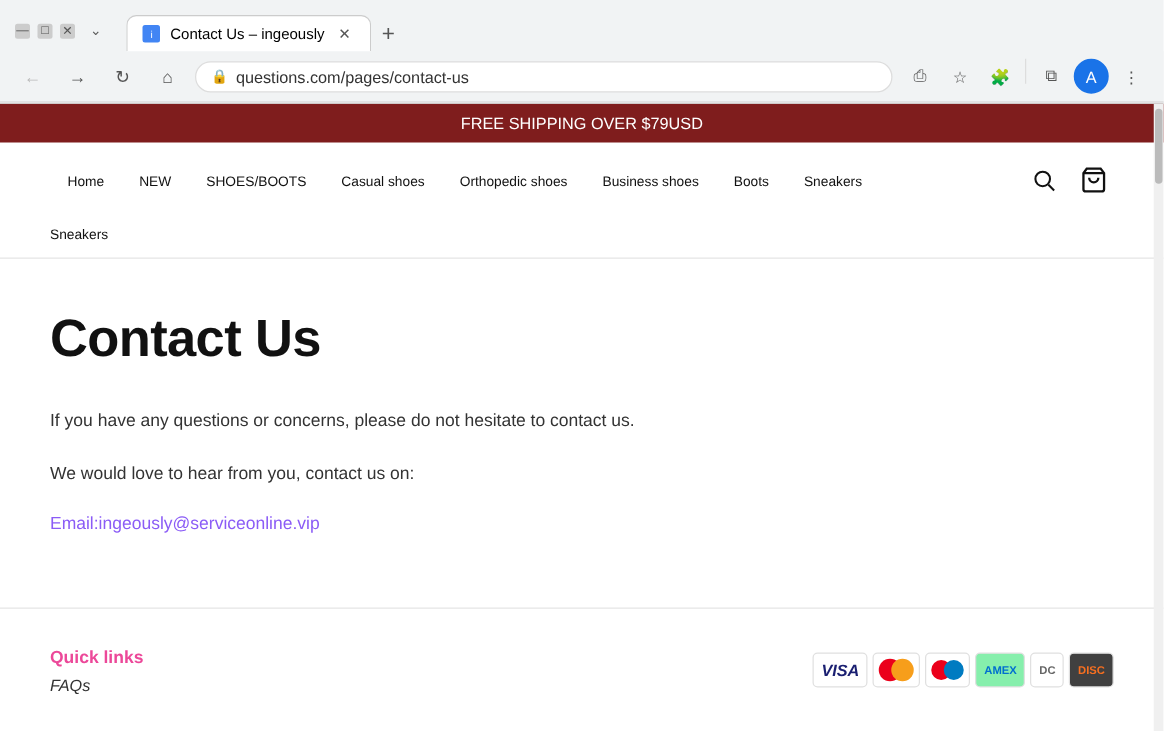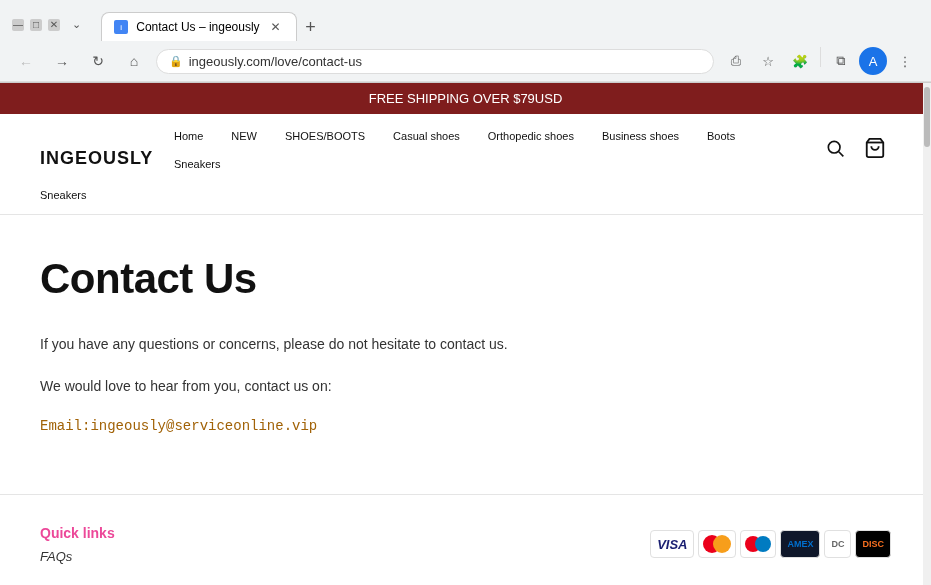--- a/index.html
+++ b/index.html
@@ -33,32 +33,32 @@
     .logo { font-weight: 700; font-size: 18px; color: #111; letter-spacing: 1px; min-width: 120px; }
     .nav { display: flex; flex-wrap: wrap; align-items: center; flex: 1; gap: 0; }
     .nav-item { padding: 0 14px 16px; font-size: 11px; color: #111; cursor: pointer; text-decoration: none; white-space: nowrap; }
     .header-icons { display: flex; gap: 8px; margin-left: auto; padding-bottom: 16px; }
     .header-icon-btn { width: 32px; height: 32px; background: transparent; border: none; cursor: pointer; font-size: 16px; display: flex; align-items: center; justify-content: center; }
 
     
     .main-content { padding: 40px 40px 60px; }
     .page-title { font-size: 42px; font-weight: 600; color: #111; margin-bottom: 30px; letter-spacing: -0.5px; }
     .contact-text { font-size: 14px; color: #333; line-height: 1.6; margin-bottom: 20px; }
-    .contact-email { font-size: 14px; color: #a16207; margin-top: 10px; font-family: Liberation Mono, monospace; }
+    .contact-email { font-size: 14px; color: #8b5cf6; margin-top: 10px; }
 
     
     .footer { border-top: 1px solid #e5e5e5; padding: 30px 40px; display: flex; justify-content: space-between; align-items: center; }
     .quick-links-label { font-size: 14px; font-weight: 700; color: #ec4899; }
     .payment-icons { display: flex; gap: 4px; align-items: center; }
     .payment-icon { height: 28px; border-radius: 4px; border: 1px solid #e0e0e0; display: flex; align-items: center; justify-content: flex-end; padding: 2px 6px; font-size: 10px; font-weight: 700; }
     .visa { color: #1a1f71; background: #fff; }
     .mc-circle1 { width: 18px; height: 18px; border-radius: 50%; background: #eb001b; display: inline-block; }
     .mc-circle2 { width: 18px; height: 18px; border-radius: 50%; background: #f79e1b; display: inline-block; margin-left: -8px; }
-    .amex { color: #016fcf; background: #0f172a; font-size: 9px; }
-    .discover { color: #f76f20; background: #000000; font-size: 9px; }
+    .amex { color: #016fcf; background: #86efac; font-size: 9px; }
+    .discover { color: #f76f20; background: #404040; font-size: 9px; }
     .diners { color: #666; background: #fff; font-size: 9px; }
 
     .faqs-text { font-size: 13px; color: #333; font-style: italic; }
 
     
     .browser-content-area { position: relative; overflow: hidden; }
     .scrollbar { position: absolute; right: 0; top: 0; bottom: 0; width: 8px; background: #f0f0f0; z-index: 100; }
     .scrollbar-thumb { width: 6px; height: 60px; background: #bbb; border-radius: 4px; margin: 4px auto; }
   </style>
 </head>
@@ -94,21 +94,21 @@
       <span>→</span>
     </button>
     <button class="nav-btn">
       <span>↻</span>
     </button>
     <button class="nav-btn">
       <span>⌂</span>
     </button>
     <div class="address-bar">
       <span class="address-bar-lock">🔒</span>
-      <span class="address-text">ingeously.com/love/contact-us</span>
+      <span class="address-text">questions.com/pages/contact-us</span>
     </div>
     <div class="toolbar-actions">
       <button class="toolbar-action-btn">⎙</button>
       <button class="toolbar-action-btn">☆</button>
       <button class="toolbar-action-btn">🧩</button>
       <div style="width:1px;height:20px;background:#ddd;margin:0 2px;"></div>
       <button class="toolbar-action-btn">⧉</button>
       <div class="profile-btn">
         <span>A</span>
       </div>
@@ -119,21 +119,20 @@
 
 <div class="browser-content-area">
   <div class="site-wrapper">
 
     <div class="promo-bar">
       <span>FREE SHIPPING OVER $79USD</span>
     </div>
 
     <div class="header">
       <div class="header-inner">
-        <div class="logo">INGEOUSLY</div>
         <nav class="nav">
           <a class="nav-item">Home</a>
           <a class="nav-item">NEW</a>
           <a class="nav-item">SHOES/BOOTS</a>
           <a class="nav-item">Casual shoes</a>
           <a class="nav-item">Orthopedic shoes</a>
           <a class="nav-item">Business shoes</a>
           <a class="nav-item">Boots</a>
           <a class="nav-item">Sneakers</a>
         </nav>

